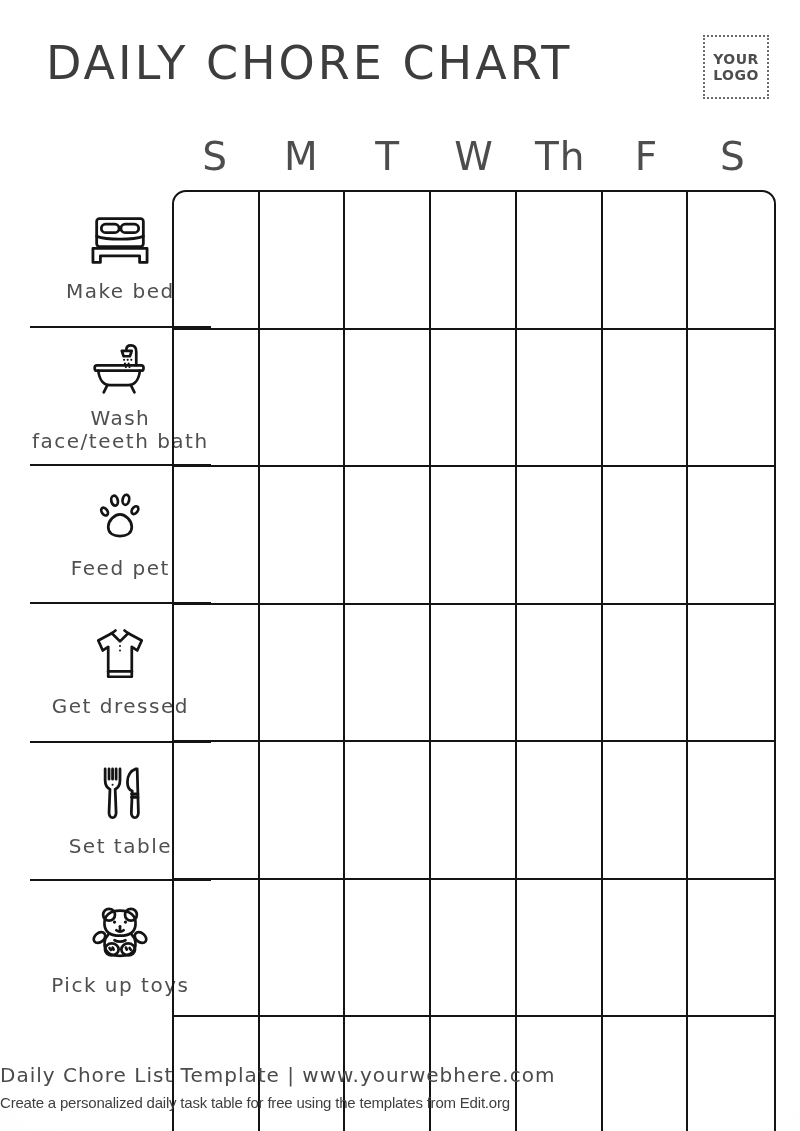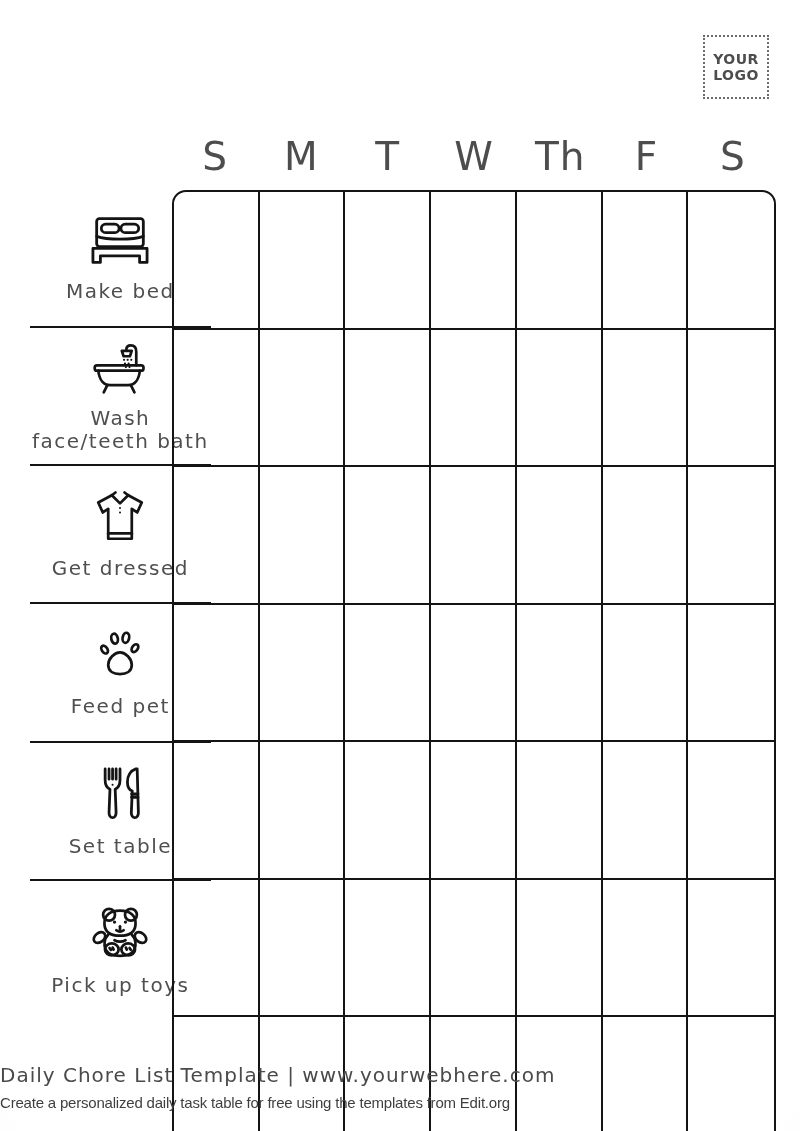--- a/index.html
+++ b/index.html
@@ -77,20 +77,21 @@
     position:absolute;left:0;top:1094px;width:100%;
     text-align:left;font-size:15px;color:#3f3f3f;letter-spacing:-0.2px;
     font-family:"Liberation Sans","DejaVu Sans",sans-serif;
   }
 </style>
 </head>
 <body>
 
 <div class="sheet" style="--ink: #141414; --title: #3d3d3d;">
 
+  <div class="title">DAILY CHORE CHART</div>
 
   <div class="logo-box">
     <span>YOUR</span>
     <span>LOGO</span>
   </div>
 
   <div class="day-row">
     <div class="day">S</div>
     <div class="day">M</div>
     <div class="day">T</div>
@@ -136,42 +137,42 @@
         </span>
         <div class="chore-label">
           <div>Wash</div>
           <div>face/teeth bath</div>
         </div>
       </div>
 
       <div class="label-cell">
         <span class="icon">
           <svg width="58" height="58" viewBox="0 0 64 64">
+            <path d="M32 29 C38 29 45 36 45 43 C45 50 39 53 32 53 C25 53 19 50 19 43 C19 36 26 29 32 29 Z"></path>
+            <ellipse cx="26" cy="14" rx="3.6" ry="5.6" transform="rotate(-12 26 14)"></ellipse>
+            <ellipse cx="38.5" cy="13" rx="3.6" ry="5.6" transform="rotate(12 38.5 13)"></ellipse>
+            <ellipse cx="15" cy="26" rx="3.1" ry="4.7" transform="rotate(-35 15 26)"></ellipse>
+            <ellipse cx="48.5" cy="24.5" rx="3.1" ry="4.7" transform="rotate(35 48.5 24.5)"></ellipse>
+          </svg>
+        </span>
+        <div class="chore-label">Feed pet</div>
+      </div>
+
+      <div class="label-cell">
+        <span class="icon">
+          <svg width="58" height="58" viewBox="0 0 64 64">
             <path d="M23 8 L8 16 L13 27 L19 23 V56 H45 V23 L51 27 L56 16 L41 8"></path>
             <path d="M23 8 L32 17 L41 8"></path>
             <path d="M23 8 L27 5 M41 8 L37 5"></path>
             <circle class="fil" cx="32" cy="22" r="1.1"></circle>
             <circle class="fil" cx="32" cy="27" r="1.1"></circle>
             <path d="M19 50 H45"></path>
           </svg>
         </span>
         <div class="chore-label">Get dressed</div>
-      </div>
-
-      <div class="label-cell">
-        <span class="icon">
-          <svg width="58" height="58" viewBox="0 0 64 64">
-            <path d="M32 29 C38 29 45 36 45 43 C45 50 39 53 32 53 C25 53 19 50 19 43 C19 36 26 29 32 29 Z"></path>
-            <ellipse cx="26" cy="14" rx="3.6" ry="5.6" transform="rotate(-12 26 14)"></ellipse>
-            <ellipse cx="38.5" cy="13" rx="3.6" ry="5.6" transform="rotate(12 38.5 13)"></ellipse>
-            <ellipse cx="15" cy="26" rx="3.1" ry="4.7" transform="rotate(-35 15 26)"></ellipse>
-            <ellipse cx="48.5" cy="24.5" rx="3.1" ry="4.7" transform="rotate(35 48.5 24.5)"></ellipse>
-          </svg>
-        </span>
-        <div class="chore-label">Feed pet</div>
       </div>
 
 
       <div class="label-cell">
         <span class="icon">
           <svg width="52" height="60" viewBox="0 0 56 64">
             <path d="M12 5 V17 C12 22.5 14 25.5 17.2 26.8 L16.2 52 C16.1 55 17.8 57.5 20 57.5 C22.2 57.5 23.9 55 23.8 52 L22.8 26.8 C26 25.5 28 22.5 28 17 V5"></path>
             <path d="M16.2 5 V16 M20 5 V16 M23.8 5 V16"></path>
             <circle class="fil" cx="20" cy="22" r="1.1"></circle>
             <path d="M45 5 C39 7 36 13 36 19 C36 24.5 38 27.5 41.2 28.8 L40.2 52 C40.1 55 41.8 57.5 44 57.5 C46.2 57.5 47.9 55 47.8 52 L46.5 5 Z"></path>

